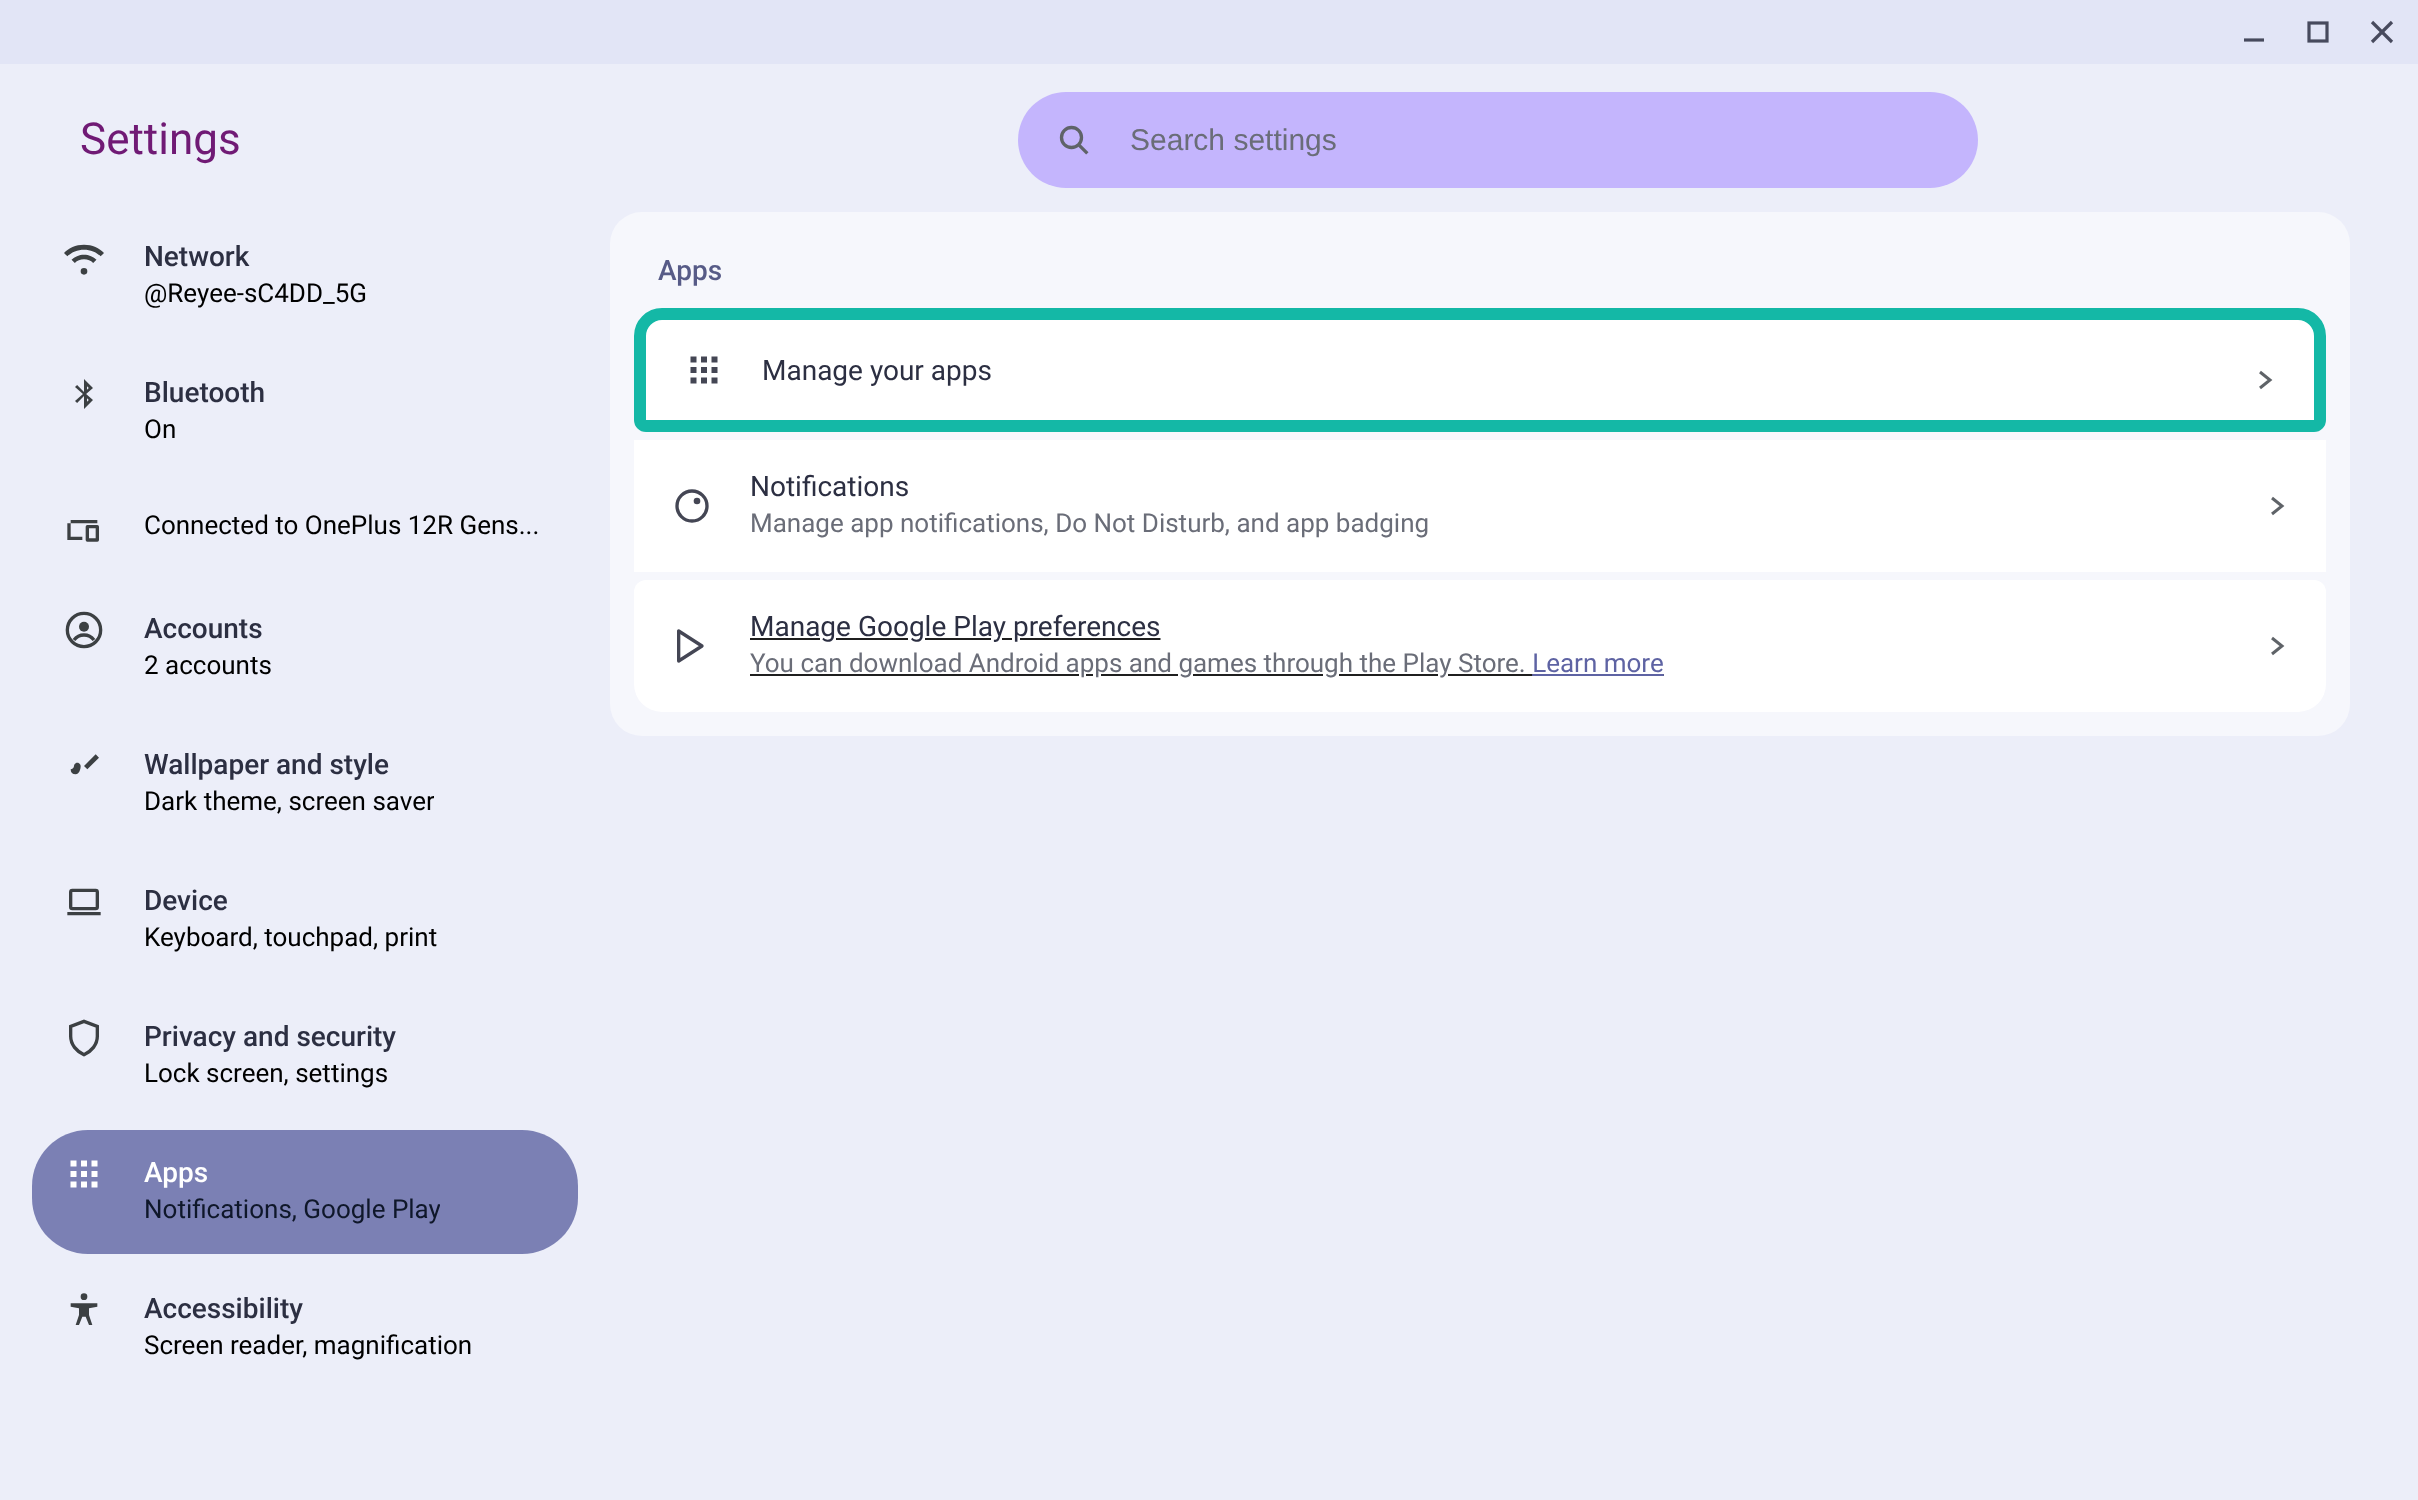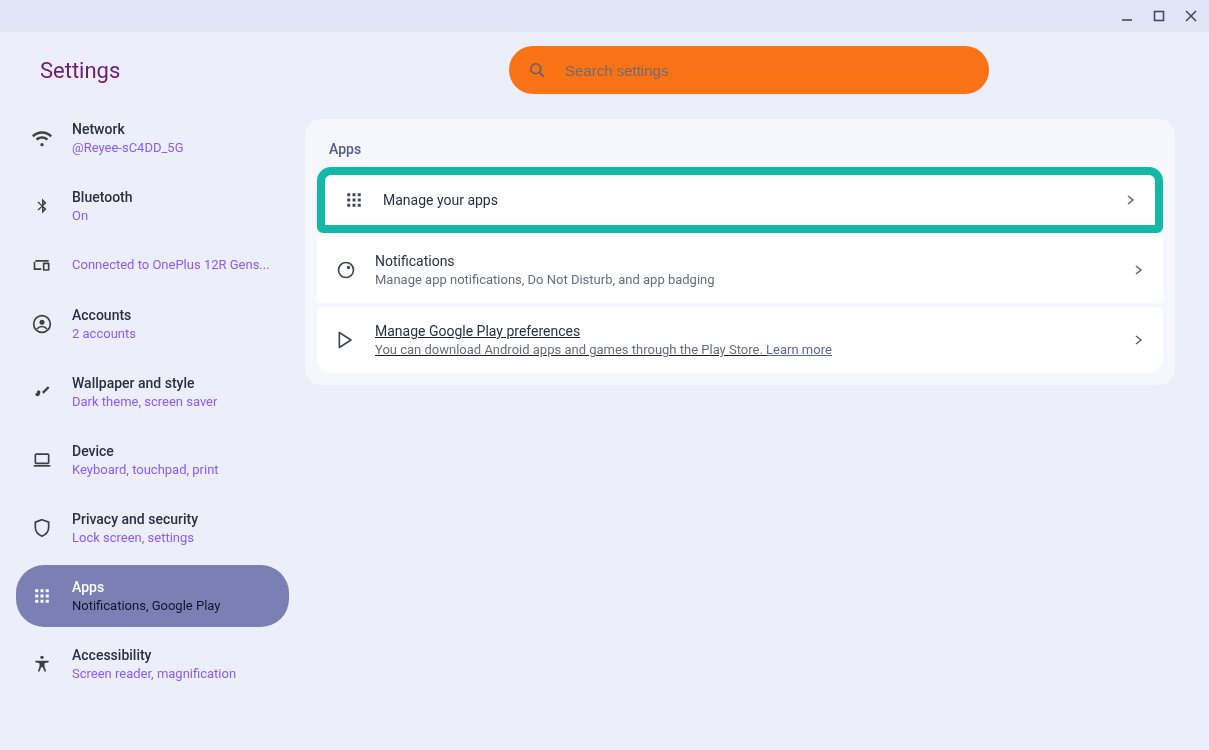--- a/index.html
+++ b/index.html
@@ -38,21 +38,20 @@
       padding: 12px 16px 12px 16px;
     }
     .app-title {
       font-size: 22px;
       color: #701a75;
       padding: 14px 20px 24px 24px;
       font-weight: 400;
     }
     .nav-item {
       display: flex;
-      align-items: center;
       padding: 12px 16px;
       border-radius: 28px;
       cursor: pointer;
       margin-bottom: 6px;
     }
     .nav-item.active {
       background: #7b80b4;
       color: #fff;
     }
     .nav-item.active .nav-sublabel { color: #0f172a; }
@@ -69,44 +68,44 @@
     .nav-text { display: flex; flex-direction: column; overflow: hidden; }
     .nav-label {
       font-size: 14px;
       font-weight: 500;
       color: #2c2f42;
       line-height: 20px;
     }
     .nav-item.active .nav-label { color: #fff; }
     .nav-sublabel {
       font-size: 13px;
-      color: #8b5cf6;
+      color: #000000;
       line-height: 18px;
       white-space: nowrap;
       overflow: hidden;
       text-overflow: ellipsis;
       max-width: 200px;
     }
     .main {
       flex: 1;
       padding: 12px 16px 16px 0;
       display: flex;
       flex-direction: column;
       align-items: center;
     }
     .search-bar {
       width: 480px;
       height: 48px;
-      background: #f97316;
+      background: #c4b5fd;
       border-radius: 24px;
       display: flex;
       align-items: center;
       padding: 0 18px;
       margin-top: 2px;
-      margin-bottom: 25px;
+      margin-bottom: 12px;
     }
     .search-bar .search-icon {
       width: 20px;
       height: 20px;
       color: #5f6368;
       margin-right: 18px;
     }
     .search-bar input {
       border: none;
       outline: none;
@@ -157,22 +156,23 @@
     .row-sub a { color: #5e63a3; text-decoration: underline; margin-top: 16px; }
     .chevron {
       width: 12px;
       height: 12px;
       display: flex;
       align-items: center;
       justify-content: center;
       color: #5f6368;
     }
     .highlight {
-      border: 8px solid #14b8a6;
+      border: 6px solid #14b8a6;
       border-radius: 10px;
+      align-items: flex-end;
     }
     svg { display: block; }
   </style>
 </head>
 <body>
 
 <div class="titlebar">
   <div class="win-btn">
     <svg width="14" height="14" viewBox="0 0 14 14">
         <line x1="2" y1="11" x2="12" y2="11" stroke="currentColor" stroke-width="1.6"></line>

